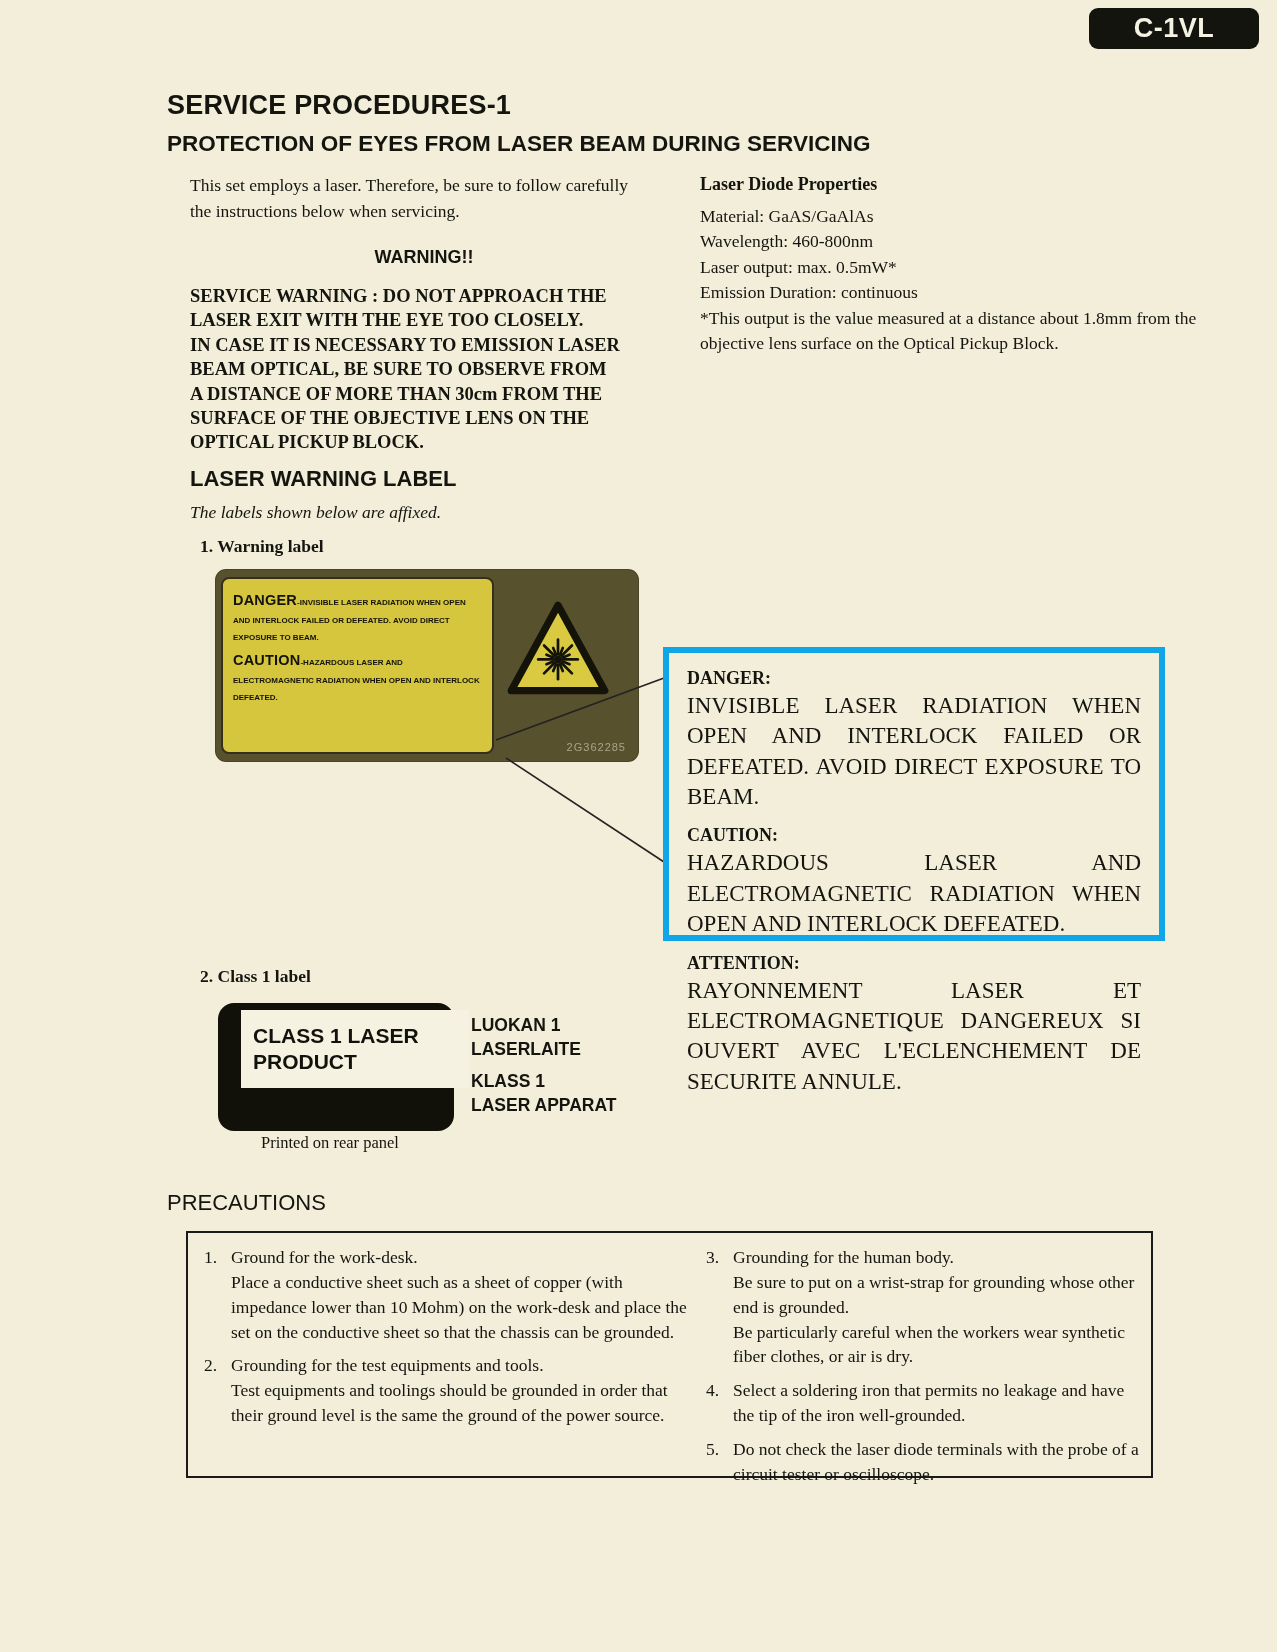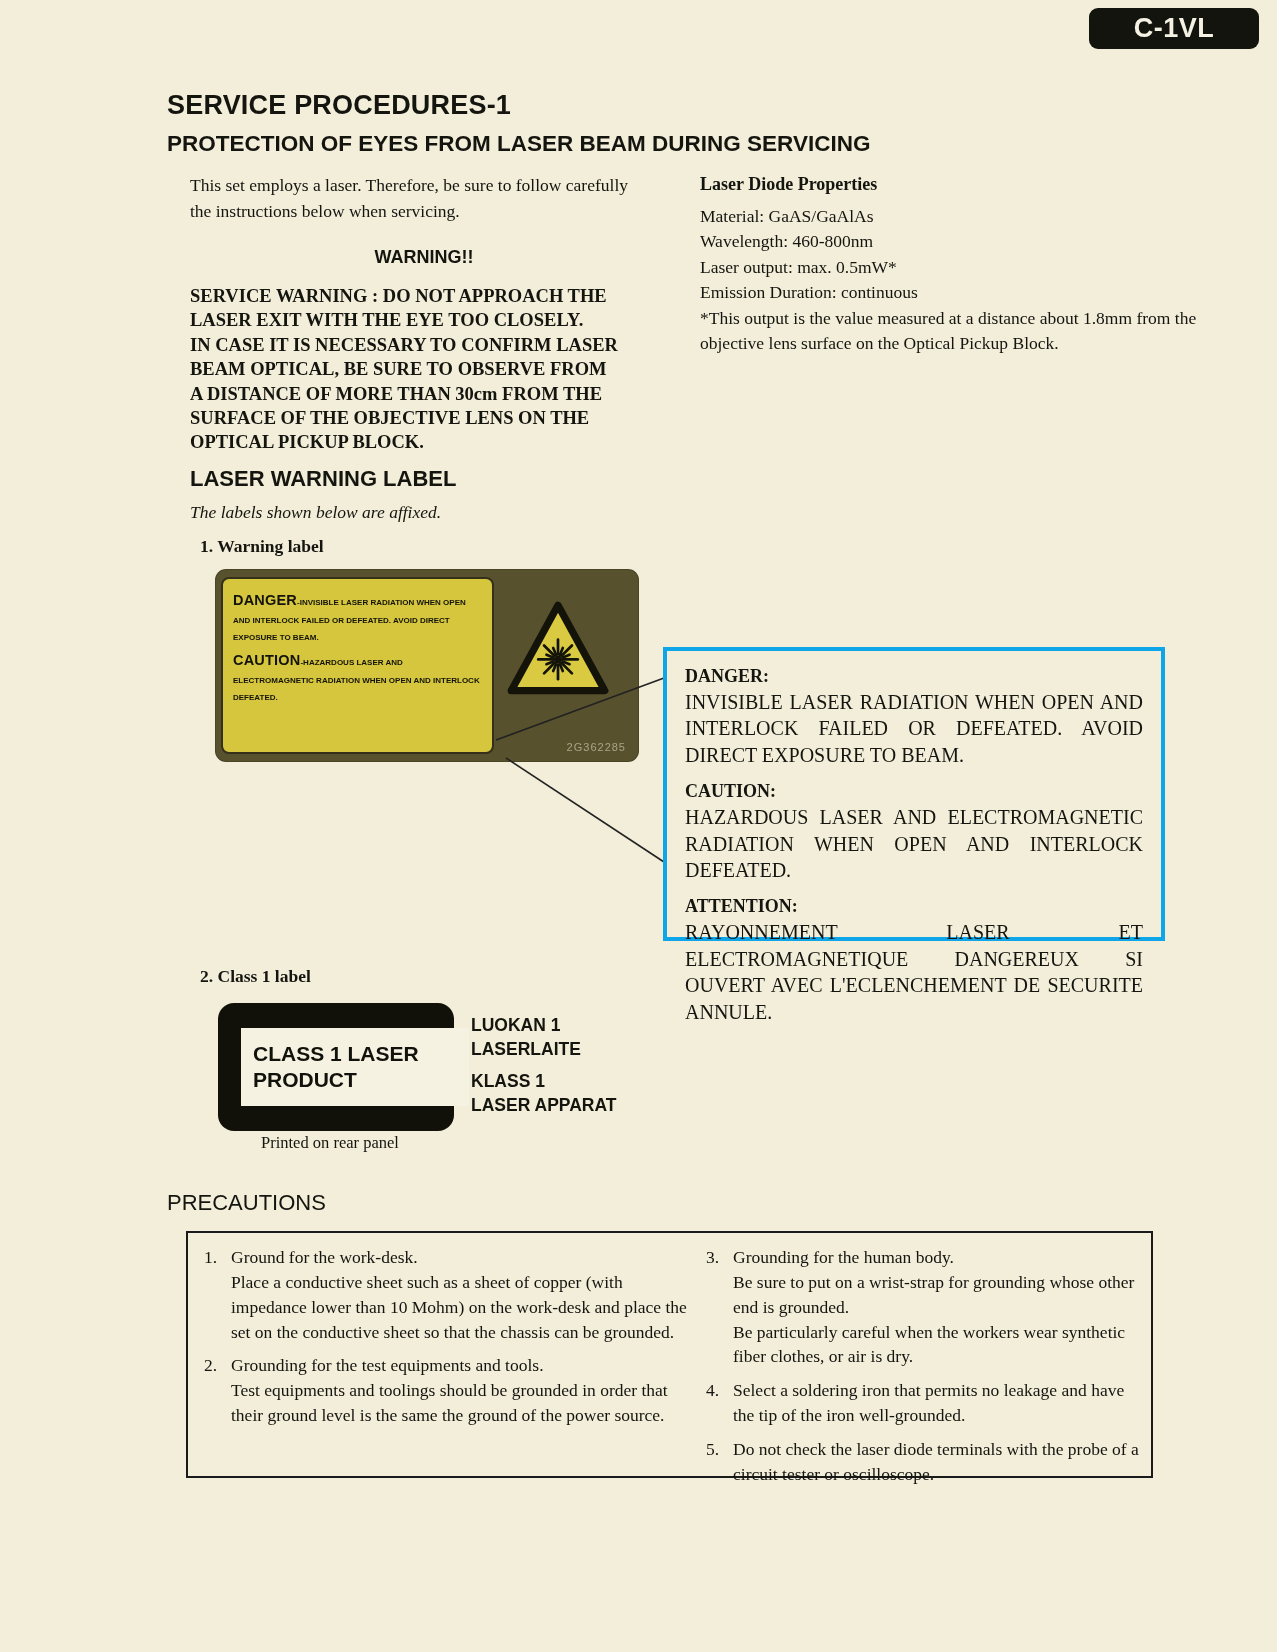--- a/index.html
+++ b/index.html
@@ -36,29 +36,29 @@
   .wl-yellow{position:absolute; left:5px; top:7px; width:273px; height:177px; background:#d5c63e;
     border:2px solid #35301a; border-radius:8px; box-sizing:border-box; padding:12px 9px 8px 10px;}
   .wl-entry{margin-bottom:8px; color:#14130a; line-height:1.08; font-family:"Liberation Sans", sans-serif; font-weight:bold;}
   .wl-word{font-size:14.5px; letter-spacing:.2px;}
   .wl-rest{font-size:8px;}
   .wl-tri{position:absolute; left:290px; top:30px; width:104px; height:96px;}
   .wl-serial{position:absolute; right:12px; bottom:8px; font-family:"Liberation Sans", sans-serif;
     font-size:11px; color:#aaa488; letter-spacing:1px;}
 
   
-  .callout{left:615px; top:647px; width:502px; height:294px; border:4px solid #0ea5e9;
+  .callout{left:615px; top:647px; width:502px; height:294px; border:6px solid #0ea5e9;
     box-sizing:border-box; padding:15px 18px 10px 18px;}
   .co-title{font-size:18px; font-weight:bold; margin-bottom:2px;}
-  .co-body{font-size:20px; line-height:1.32; text-align:justify; margin-bottom:13px;}
+  .co-body{font-size:23px; line-height:1.32; text-align:justify; margin-bottom:13px;}
   .connector{left:430px; top:640px; width:200px; height:240px; pointer-events:none;}
 
   
   .class1-label{left:170px; top:1003px; width:236px; height:128px; background:#111109; border-radius:16px;}
-  .class1-inner{position:absolute; left:23px; top:25px; width:228px; height:78px; background:#f6f2e2;
+  .class1-inner{position:absolute; left:23px; top:7px; width:228px; height:78px; background:#f6f2e2;
     display:flex; flex-direction:column; justify-content:center; padding-left:12px; box-sizing:border-box;
     font-family:"Liberation Sans", sans-serif; font-weight:bold; font-size:21px; line-height:1.25; color:#12120c;}
   .lang-block{font-family:"Liberation Sans", sans-serif; font-weight:bold; font-size:17.5px; line-height:1.35; color:#15150f;}
   .lang-top{left:423px; top:1014px;}
   .lang-bottom{left:423px; top:1070px;}
   .rear-caption{left:213px; top:1133px; font-size:16.5px;}
 
   
   .prec-head{left:119px; top:1190px; font-size:22px; font-weight:normal;}
   .prec-box{left:138px; top:1231px; width:967px; height:247px; border:2px solid #1a1a1a; box-sizing:border-box;}
@@ -77,21 +77,21 @@
   <div class="abs model-badge sans">C-1VL</div>
 
   <div class="abs doc-title sans">SERVICE PROCEDURES-1</div>
   <div class="abs doc-subtitle sans">PROTECTION OF EYES FROM LASER BEAM DURING SERVICING</div>
 
   <div class="abs intro-lead">This set employs a laser. Therefore, be sure to follow carefully the instructions below when servicing.</div>
   <div class="abs warning-title sans">WARNING!!</div>
   <div class="abs warning-body">
     <div>SERVICE WARNING :  DO NOT APPROACH THE</div>
     <div>LASER EXIT WITH THE EYE TOO CLOSELY.</div>
-    <div>IN CASE IT IS NECESSARY TO CONFIRM LASER</div>
+    <div>IN CASE IT IS NECESSARY TO EMISSION LASER</div>
     <div>BEAM OPTICAL, BE SURE TO OBSERVE FROM</div>
     <div>A DISTANCE OF MORE THAN 30cm FROM THE</div>
     <div>SURFACE OF THE OBJECTIVE LENS ON THE</div>
     <div>OPTICAL PICKUP BLOCK.</div>
   </div>
 
   <div class="abs ldp-head">Laser Diode Properties</div>
   <div class="abs ldp-lines">
     <div>Material: GaAS/GaAlAs</div>
     <div>Wavelength: 460-800nm</div>

